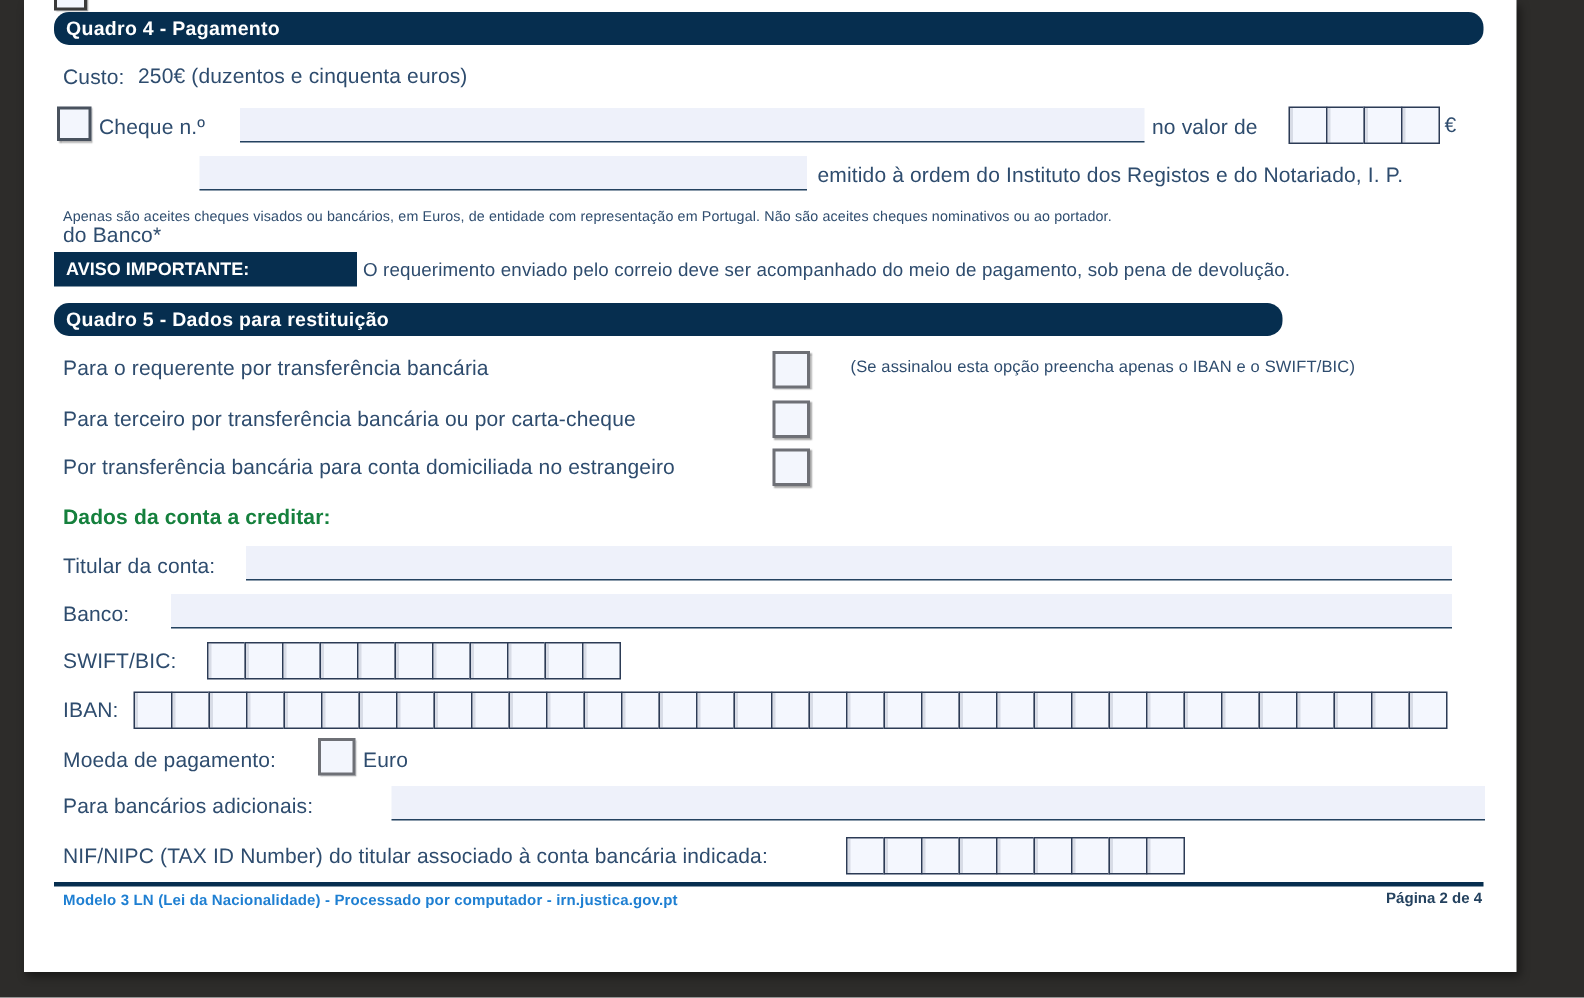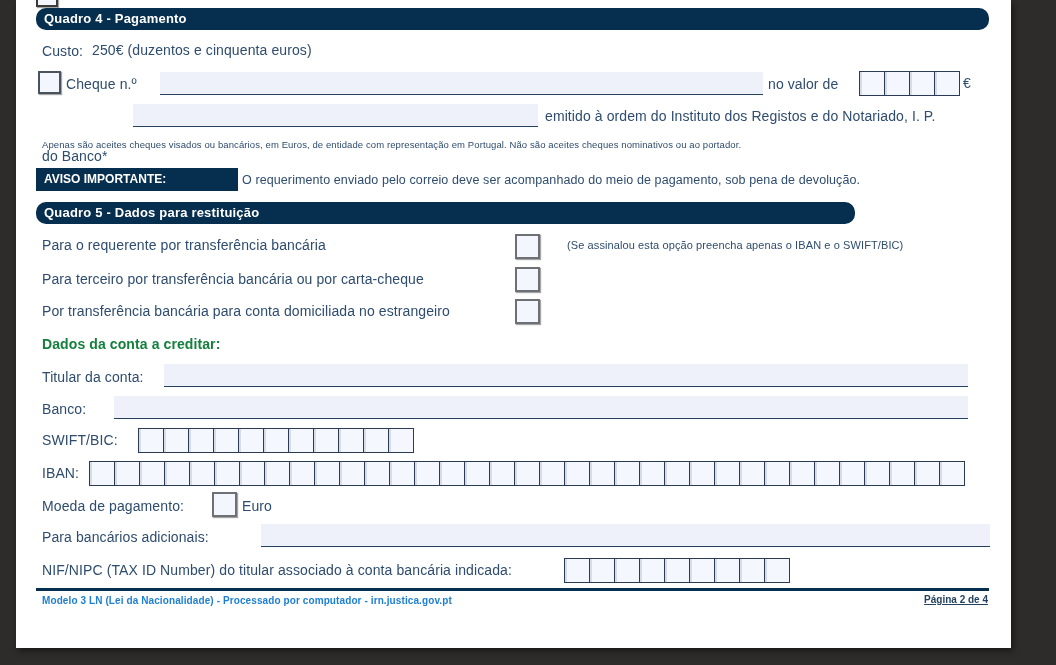--- a/index.html
+++ b/index.html
@@ -42,21 +42,21 @@
   .cell:first-child{margin-left:0;}
   .note{color:#2e4c6e;font-size:9.5px;letter-spacing:.1px;white-space:nowrap;}
   .small-note{color:#2e4c6e;font-size:11px;letter-spacing:.1px;white-space:nowrap;}
   .aviso-box{
     background:#062e4f;color:#ffffff;font-weight:bold;font-size:12px;
     line-height:23px;height:23px;padding-left:8px;box-sizing:border-box;
   }
   .aviso-text{color:#2e4c6e;font-size:12.5px;letter-spacing:.1px;white-space:nowrap;}
   .footer-rule{background:#062e4f;height:3px;}
   .footer-left{color:#1e7fd2;font-size:10px;font-weight:bold;letter-spacing:.1px;white-space:nowrap;}
-  .footer-right{color:#24425f;font-size:10px;font-weight:bold;white-space:nowrap;text-decoration:underline;}
+  .footer-right{color:#24425f;font-size:10px;font-weight:bold;white-space:nowrap;}
 </style>
 </head>
 <body>
 
 <div class="page">
 
   <div class="abs chk" style="left:20px;top:-16px;width:22px;height:23px;border-color:#3a3a3a;"></div>
 
   <div class="abs bar" style="left:20px;top:8px;width:953px;">
     <span>Quadro 4 - Pagamento</span>

